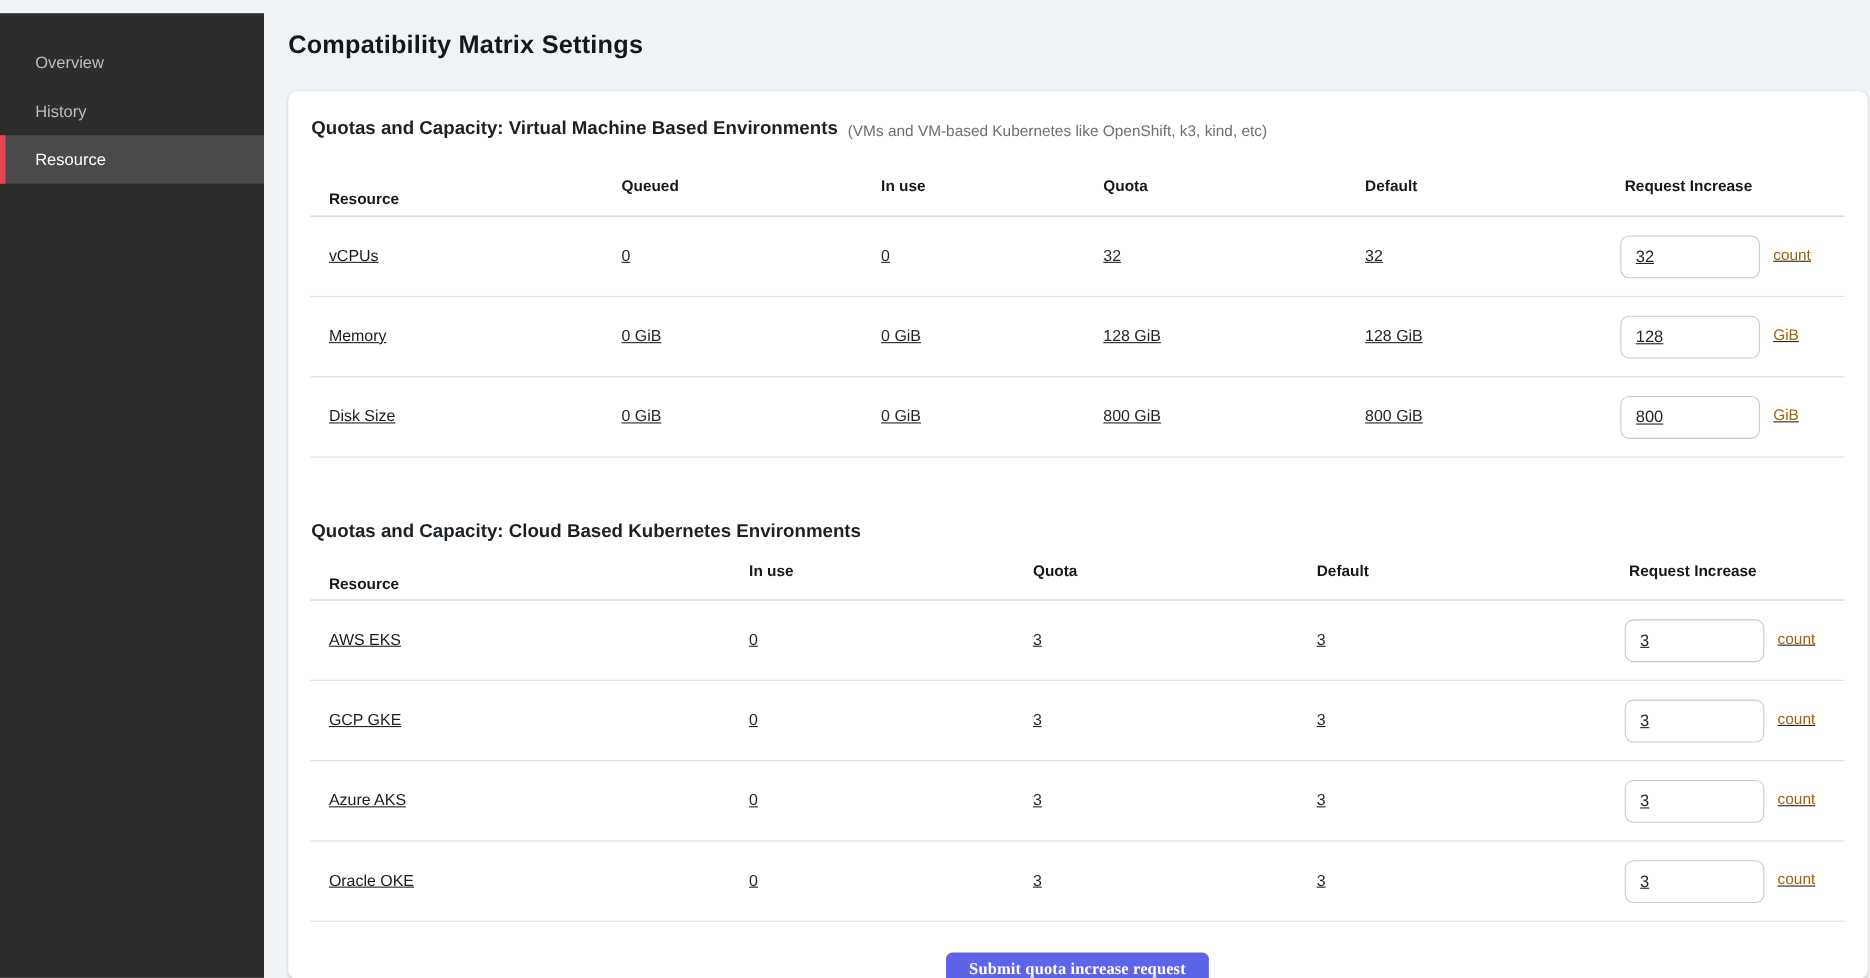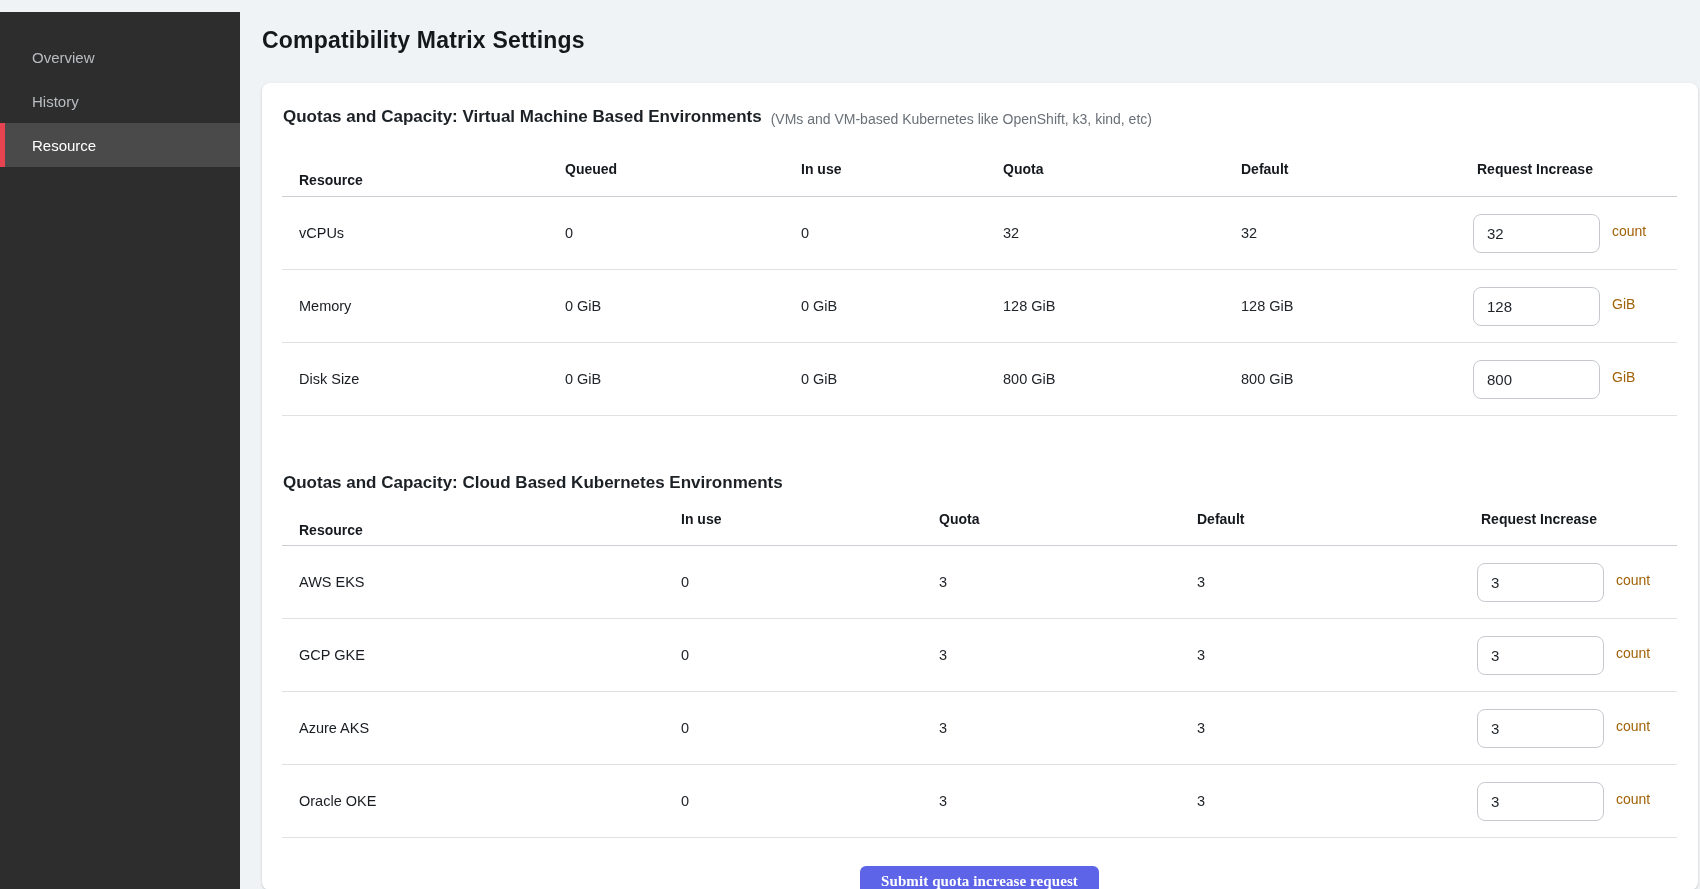--- a/index.html
+++ b/index.html
@@ -60,21 +60,21 @@
   .thead {
     height: 56px; border-bottom: 1px solid #ccd0d4;
     font-size: 14px; font-weight: 700; color: #15191e;
   }
   .vm-table .thead { margin-top: 14px; }
   .cloud-table .thead { height: 53px; margin-top: 0; }
   .thead .col-req { padding-left: 4px; }
 
   .trow {
     height: 73px; border-bottom: 1px solid #dfe2e5;
-    font-size: 14.5px; color: #22262b;
+    font-size: 14.5px; color: #22262b; text-decoration: underline;
   }
   .cell-resource { padding-left: 17px; font-weight: 500; color: #191d22; }
   .col-first { padding-left: 17px; margin-top: 22px; }
 
   .request-cell { display: flex; align-items: center; gap: 12px; }
   .request-cell input {
     width: 127px; height: 39px;
     border: 1px solid #c6cacf; border-radius: 8px;
     font-family: "Liberation Sans", "DejaVu Sans", sans-serif;
     font-size: 15px; color: #1f2429;

